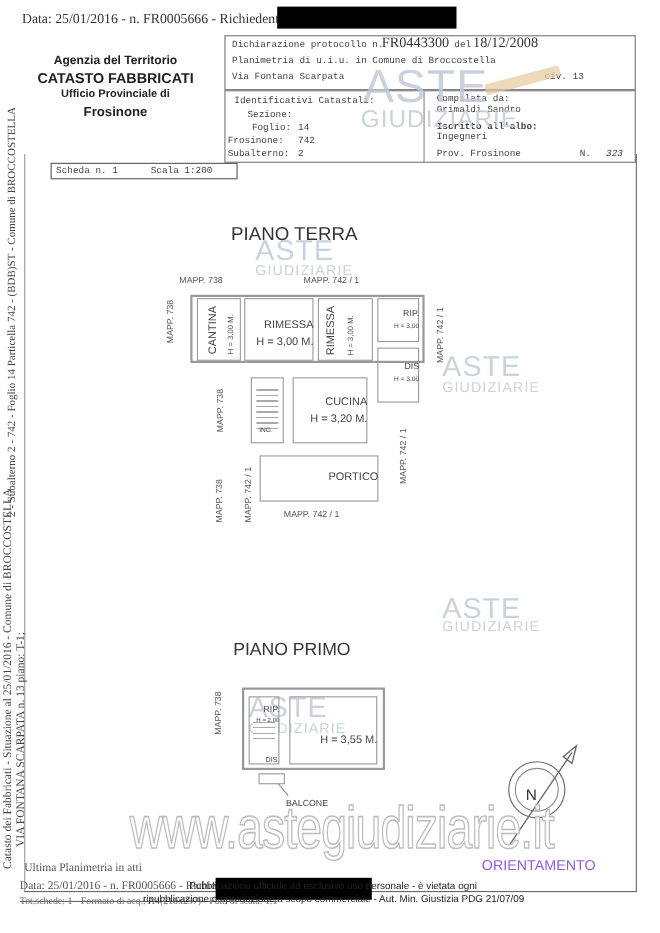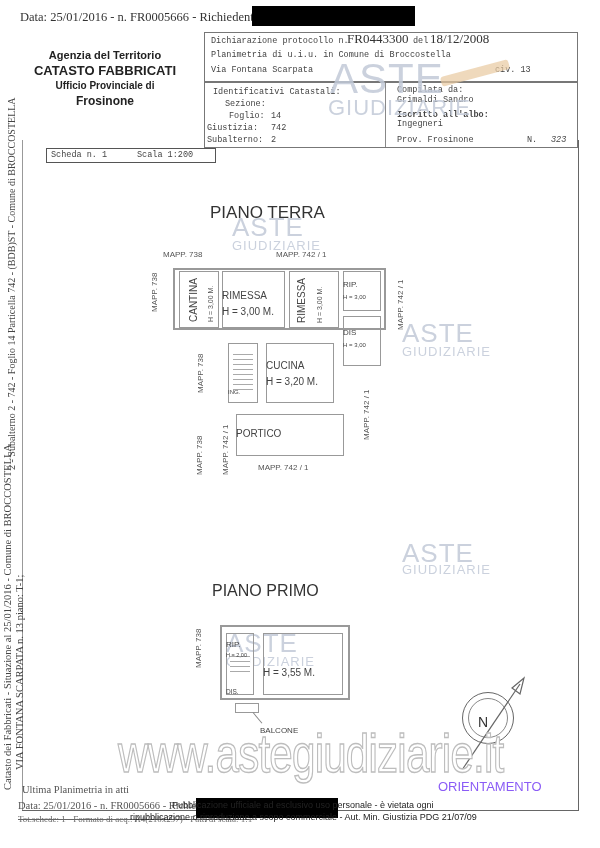--- a/index.html
+++ b/index.html
@@ -6,21 +6,21 @@
   body { width:600px; height:848px; position:relative; overflow:hidden; font-family:"Liberation Sans", sans-serif; color:#222; }
   .abs { position:absolute; }
   .serif { font-family:"Liberation Serif", serif; }
   .redact { background:#000; position:absolute; }
   .header-top { left:20px; top:10px; font-size:12.5px; color:#333; white-space:nowrap; }
   .agency { left:10px; width:190px; text-align:center; font-weight:bold; color:#222; }
   .box { border:1px solid #777; position:absolute; }
   .mono-txt { font-family:"Liberation Mono", monospace; font-size:8.5px; color:#444; position:absolute; white-space:nowrap; }
   .big-ser { font-family:"Liberation Serif", serif; font-size:13px; color:#333; }
   .plan { position:absolute; border:1px solid #999; box-sizing:border-box; }
-  .room-lbl { position:absolute; font-size:10px; color:#444; text-align:left; white-space:nowrap; }
+  .room-lbl { position:absolute; font-size:10px; color:#444; text-align:right; white-space:nowrap; }
   .vert { transform:rotate(-90deg); transform-origin:left top; white-space:nowrap; position:absolute; }
   .mapp { font-size:8px; color:#555; }
   .wm-aste { position:absolute; color:#c2cad8; font-family:"Liberation Sans", sans-serif; letter-spacing:1px; opacity:.85; }
   .wm-gavel { position:absolute; background:#e8c9a0; border-radius:3px; opacity:.7; }
 </style>
 </head>
 <body>
 
 <div class="abs header-top serif">Data: 25/01/2016 -  n. FR0005666 - Richiedent</div>
 <div class="redact" style="left:252px;top:6px;width:163px;height:20px;"></div>
@@ -39,21 +39,21 @@
   <span class="mono-txt" style="left:6px;top:32px;">Via Fontana Scarpata</span>
   <span class="mono-txt" style="left:290px;top:32px;">civ. 13</span>
 </div>
 
 <div class="box" style="left:204px;top:82px;width:372px;height:64px;">
   <div class="abs" style="left:180px;top:0;width:1px;height:64px;background:#888;"></div>
   <span class="mono-txt" style="left:8px;top:4px;">Identificativi Catastali:</span>
   <span class="mono-txt" style="left:20px;top:16px;">Sezione:</span>
   <span class="mono-txt" style="left:24px;top:28px;">Foglio:</span>
   <span class="mono-txt" style="left:66px;top:28px;">14</span>
-  <span class="mono-txt" style="left:2px;top:40px;">Giustizia:</span>
+  <span class="mono-txt" style="left:2px;top:40px;">Frosinone:</span>
   <span class="mono-txt" style="left:66px;top:40px;">742</span>
   <span class="mono-txt" style="left:2px;top:52px;">Subalterno:</span>
   <span class="mono-txt" style="left:66px;top:52px;">2</span>
 
   <span class="mono-txt" style="left:192px;top:2px;">Compilata da:</span>
   <span class="mono-txt" style="left:192px;top:12px;">Grimaldi Sandro</span>
   <span class="mono-txt" style="left:192px;top:27px;font-weight:bold;">Iscritto all'albo:</span>
   <span class="mono-txt" style="left:192px;top:36px;">Ingegneri</span>
   <span class="mono-txt" style="left:192px;top:52px;">Prov. Frosinone</span>
   <span class="mono-txt" style="left:322px;top:52px;">N.</span>

